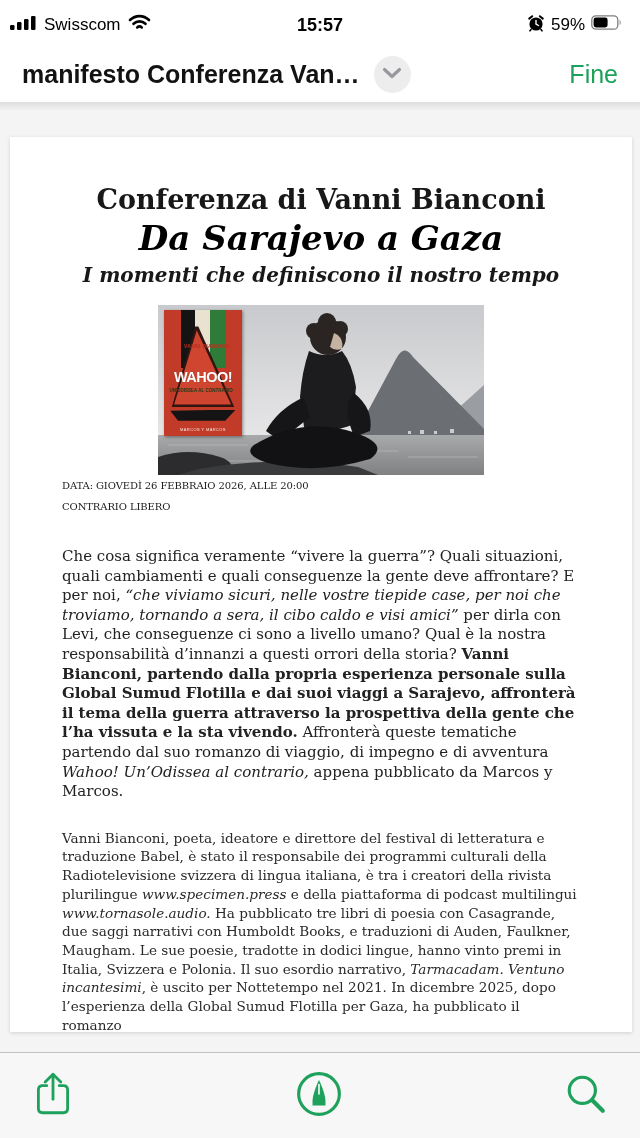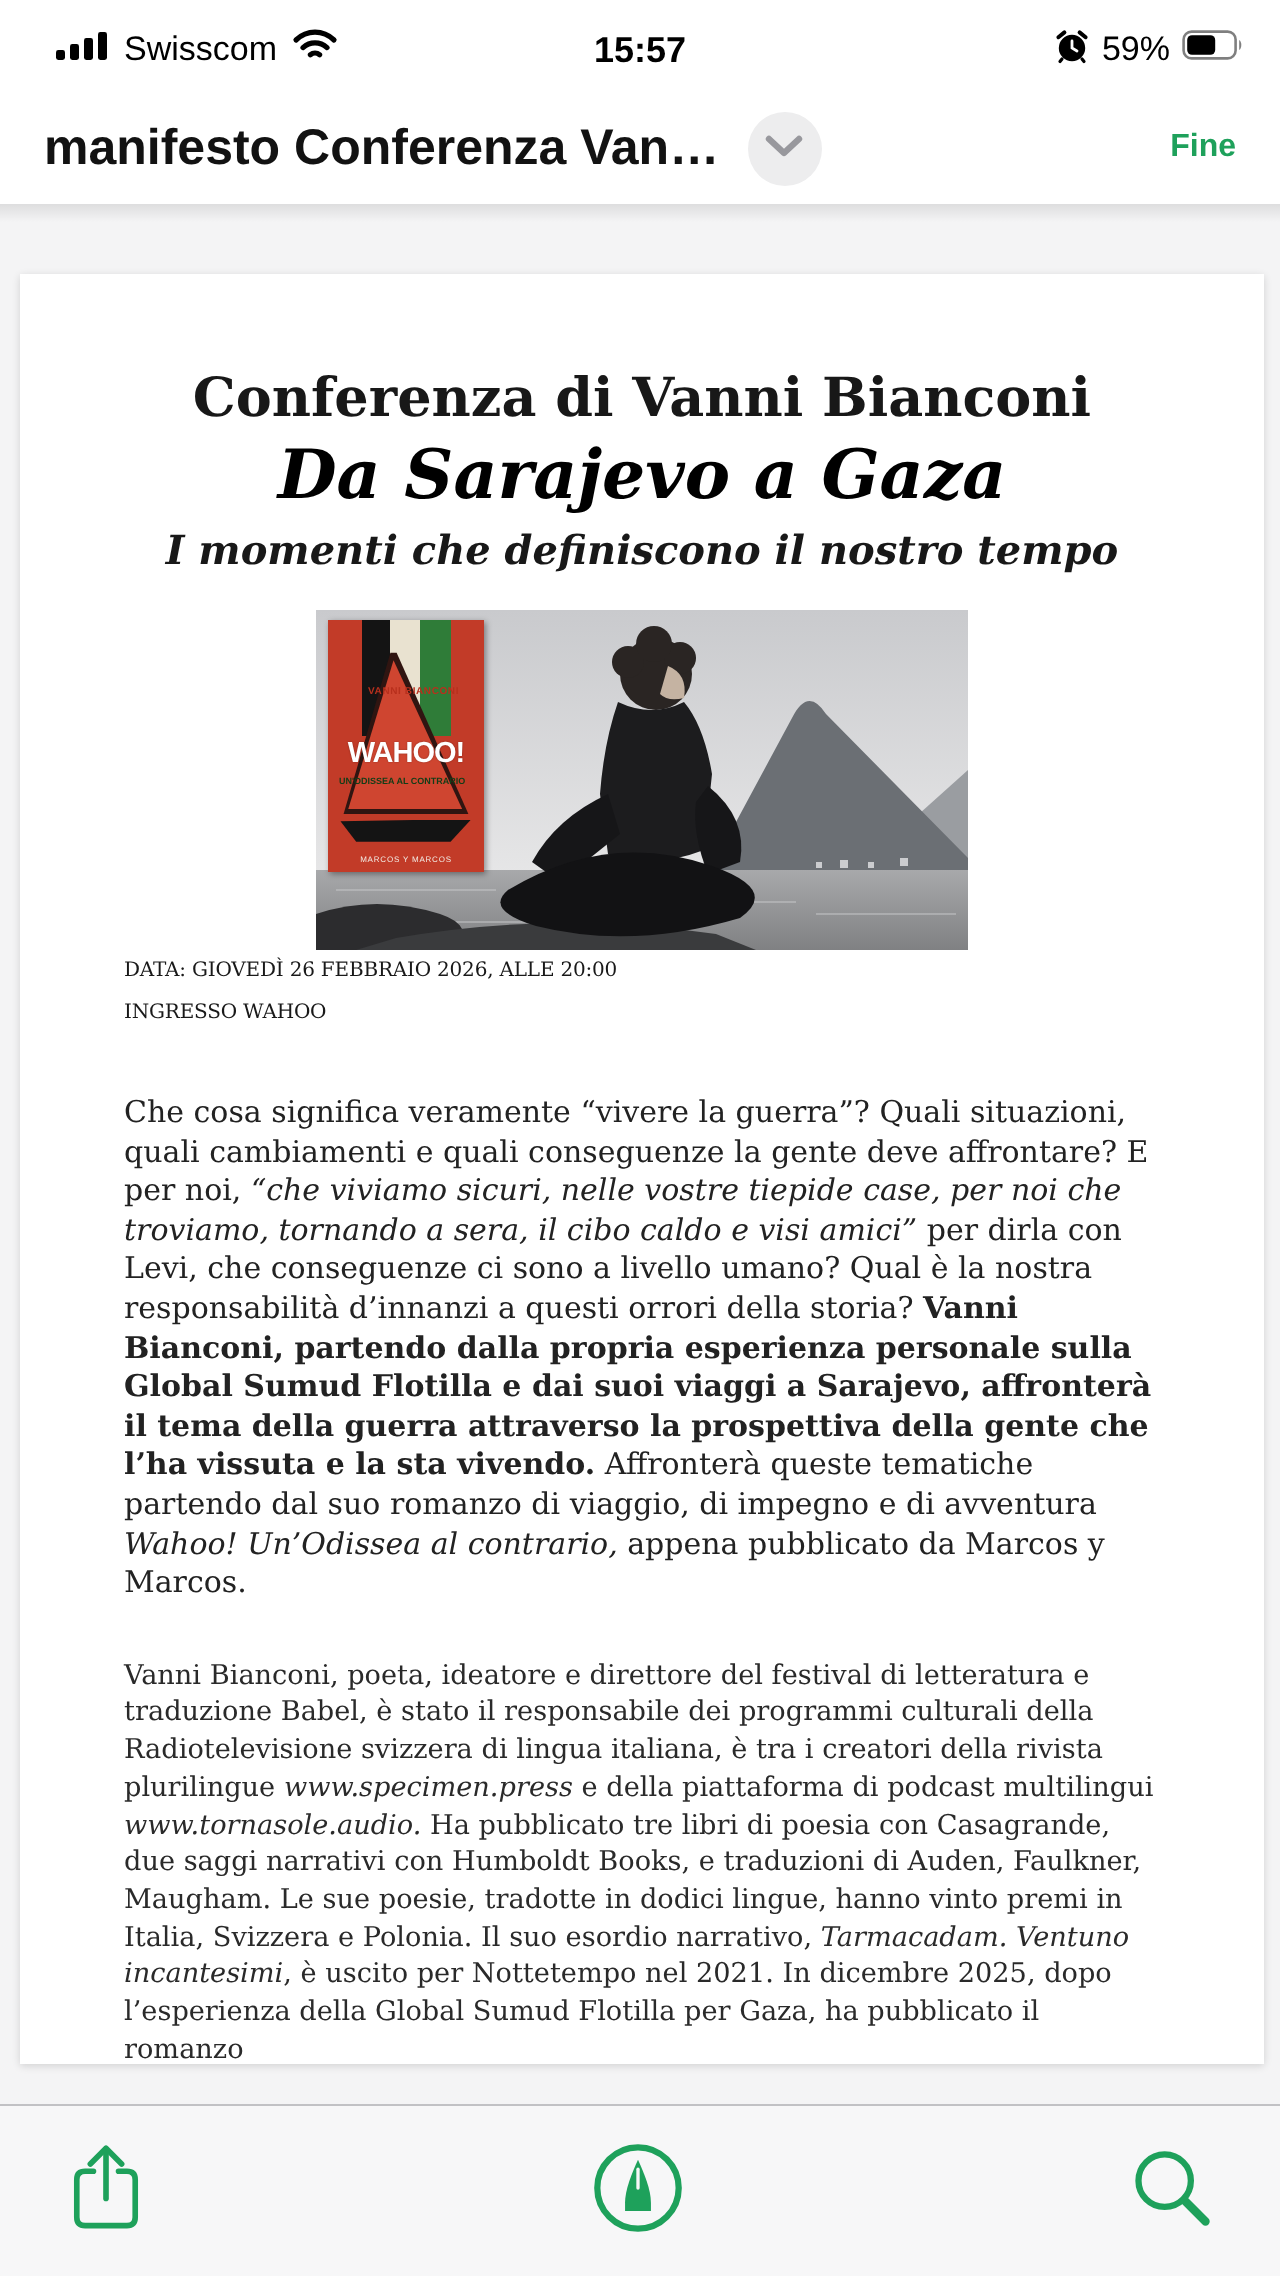--- a/index.html
+++ b/index.html
@@ -1,29 +1,29 @@
 <!DOCTYPE html>
 <html><head>
 <meta charset="utf-8">
 <style>
   html,body{margin:0;padding:0;}
   body{width:640px;height:1138px;overflow:hidden;background:#000;}
   .screen{position:relative;width:640px;height:1138px;background:#fff;font-family:"Liberation Sans",sans-serif;}
 
   
-  .statusbar{position:absolute;top:0;left:0;right:0;height:46px;display:flex;align-items:center;padding:4px 18px 0 28px;box-sizing:border-box;background:#fff;color:#000;}
+  .statusbar{position:absolute;top:0;left:0;right:0;height:46px;display:flex;align-items:center;padding:4px 18px 0 10px;box-sizing:border-box;background:#fff;color:#000;}
   .sb-left{display:flex;align-items:center;gap:7px;font-size:17px;font-weight:500;}
   .sb-time{position:absolute;left:0;right:0;text-align:center;font-size:18px;font-weight:600;}
   .sb-right{margin-left:auto;display:flex;align-items:center;gap:6px;font-size:17px;font-weight:500;z-index:2;}
 
   
   .navbar{position:absolute;top:46px;left:0;right:0;height:56px;display:flex;align-items:center;padding:0 22px;box-sizing:border-box;background:#fff;z-index:3;justify-content:center;}
   .nav-title{font-size:25px;font-weight:700;color:#121212;white-space:nowrap;overflow:hidden;max-width:430px;}
   .chevron-btn{width:37px;height:37px;border-radius:50%;background:#ededee;border:none;display:flex;align-items:center;justify-content:center;margin-left:14px;padding:0;cursor:pointer;}
-  .done-btn{margin-left:auto;background:none;border:none;font-size:16px;font-weight:700;font-family:"Liberation Sans",sans-serif;cursor:pointer;padding:0;}
+  .done-btn{margin-left:auto;background:none;border:none;font-size:25px;font-weight:400;font-family:"Liberation Sans",sans-serif;cursor:pointer;padding:0;}
 
   
   .content{position:absolute;top:102px;left:0;right:0;bottom:86px;background:#f4f4f5;overflow:hidden;}
   .content::before{content:"";position:absolute;top:0;left:0;right:0;height:9px;background:linear-gradient(#00000018,#00000000);}
   .page{position:absolute;left:10px;width:622px;top:35px;height:895px;background:#fff;box-shadow:0 1px 4px rgba(0,0,0,.14);padding:0 52px;box-sizing:border-box;font-family:"DejaVu Serif",serif;color:#1b1b1b;}
   .doc-title{margin:47px 0 0;text-align:center;font-size:27px;font-weight:700;color:#181818;}
   .doc-subtitle{margin:3px 0 0;text-align:center;font-size:34px;font-weight:700;font-style:italic;color:#000000;}
   .doc-tagline{margin:5px 0 0;text-align:center;font-size:20px;font-weight:700;font-style:italic;color:#181818;}
 
   
@@ -165,21 +165,21 @@
           <div class="hull"></div>
           <div class="b-author">VANNI BIANCONI</div>
           <div class="b-title">WAHOO!</div>
           <div class="b-sub">UN'ODISSEA AL CONTRARIO</div>
           <div class="b-pub">MARCOS Y MARCOS</div>
         </div>
       </figure>
 
       <section class="event">
         <div>DATA: GIOVEDÌ 26 FEBBRAIO 2026, ALLE 20:00</div>
-        <div>INGRESSO WAHOO</div>
+        <div>CONTRARIO LIBERO</div>
       </section>
 
       <section class="paras">
           <p class="para body"><span>Che cosa significa veramente “vivere la guerra”? Quali situazioni, quali cambiamenti e quali conseguenze la gente deve affrontare? E per noi, </span><span style="font-style: italic;">“che viviamo sicuri, nelle vostre tiepide case, per noi che troviamo, tornando a sera, il cibo caldo e visi amici”</span><span> per dirla con Levi, che conseguenze ci sono a livello umano? Qual è la nostra responsabilità d’innanzi a questi orrori della storia? </span><span style="font-weight: 700;">Vanni Bianconi, partendo dalla propria esperienza personale sulla Global Sumud Flotilla e dai suoi viaggi a Sarajevo, affronterà il tema della guerra attraverso la prospettiva della gente che l’ha vissuta e la sta vivendo.</span><span> Affronterà queste tematiche partendo dal suo romanzo di viaggio, di impegno e di avventura </span><span style="font-style: italic;">Wahoo! Un’Odissea al contrario,</span><span> appena pubblicato da Marcos y Marcos.</span></p>
           <p class="para bio"><span>Vanni Bianconi, poeta, ideatore e direttore del festival di letteratura e traduzione Babel, è stato il responsabile dei programmi culturali della Radiotelevisione svizzera di lingua italiana, è tra i creatori della rivista plurilingue </span><span style="font-style: italic;">www.specimen.press</span><span> e della piattaforma di podcast multilingui </span><span style="font-style: italic;">www.tornasole.audio.</span><span> Ha pubblicato tre libri di poesia con Casagrande, due saggi narrativi con Humboldt Books, e traduzioni di Auden, Faulkner, Maugham. Le sue poesie, tradotte in dodici lingue, hanno vinto premi in Italia, Svizzera e Polonia. Il suo esordio narrativo, </span><span style="font-style: italic;">Tarmacadam. Ventuno incantesimi</span><span>, è uscito per Nottetempo nel 2021. In dicembre 2025, dopo l’esperienza della Global Sumud Flotilla per Gaza, ha pubblicato il romanzo </span></p>
         </section>
     </article>
   </main>
 
   <footer class="toolbar">

